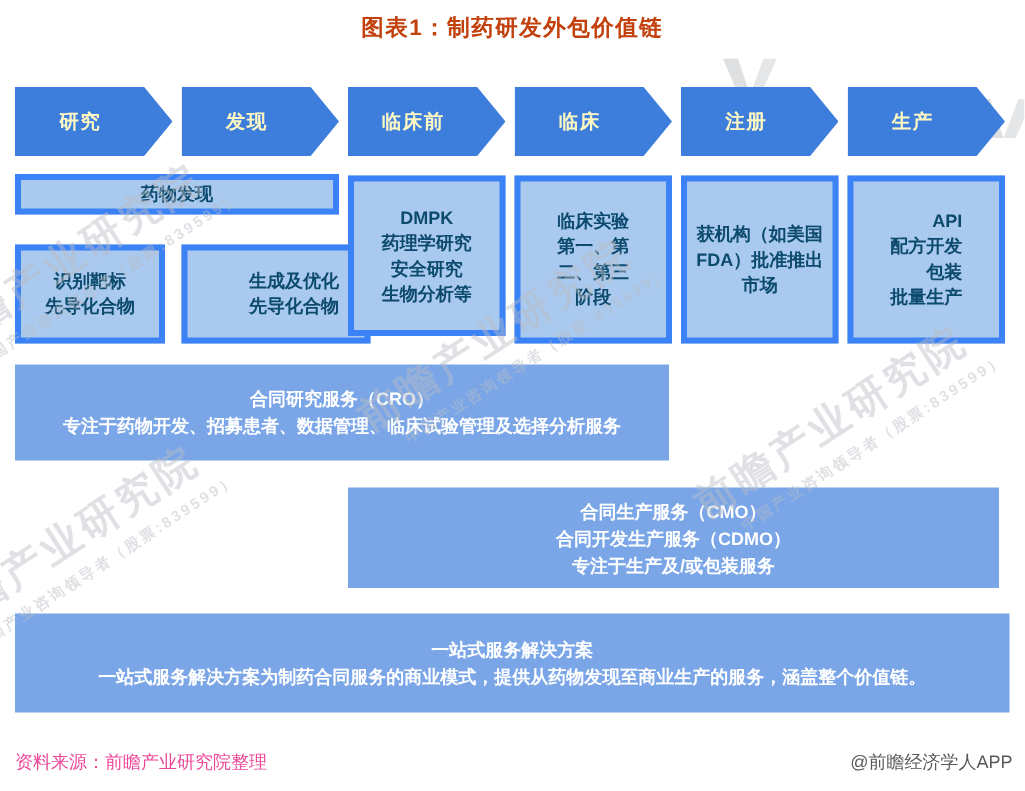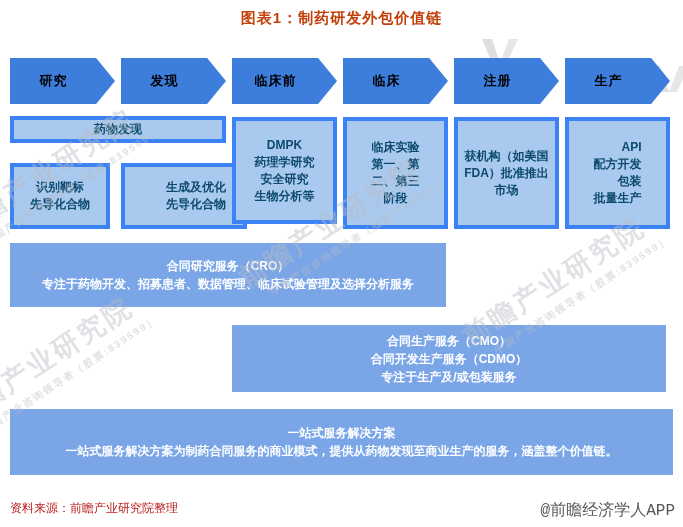--- a/index.html
+++ b/index.html
@@ -8,21 +8,21 @@
     font-family:"Liberation Sans","DejaVu Sans",sans-serif;
   }
   .title{
     position:absolute;top:9px;left:0;width:100%;text-align:center;
     font-size:15px;font-weight:bold;color:#c2410c;letter-spacing:1px;
   }
   
   .stage-arrow{
     position:absolute;top:58px;height:46px;width:105px;background:#3D7DDC;
     clip-path:polygon(0% 0%,82% 0%,100% 50%,82% 100%,0% 100%);
-    color:#000000;font-weight:bold;font-size:13px;
+    color:#fef9c3;font-weight:bold;font-size:13px;
     display:flex;align-items:center;justify-content:center;
     padding-right:18px;box-sizing:border-box;letter-spacing:1px;z-index:2;
   }
   .s0{left:10px}.s1{left:121px}.s2{left:232px}.s3{left:343px}.s4{left:454px}.s5{left:565px}
   
   .lightbox{
     position:absolute;background:#A9C9EE;border:4px solid #3b82f6;color:#0c4a6e;
     font-weight:bold;font-size:12px;line-height:17px;text-align:center;
     display:flex;align-items:center;justify-content:center;
     box-sizing:border-box;z-index:1;
@@ -38,22 +38,22 @@
   
   .band{
     position:absolute;background:#7AA6E8;color:#fff;font-weight:bold;font-size:12px;
     line-height:18px;text-align:center;display:flex;flex-direction:column;
     justify-content:center;box-sizing:border-box;z-index:1;
   }
   #band-cro{left:10px;top:243px;width:436px;height:64px;padding:0 8px;}
   #band-cmo{left:232px;top:325px;width:434px;height:67px;padding:15px 10px;}
   #band-onestop{left:10px;top:409px;width:663px;height:66px;padding:0 14px;}
   
-  .footer-left{position:absolute;left:10px;top:500px;font-size:12px;color:#b91c1c;}
-  .footer-right{position:absolute;right:8px;top:500px;font-size:16px;color:#595959;font-family:Liberation Mono, monospace;}
+  .footer-left{position:absolute;left:10px;top:500px;font-size:12px;color:#ec4899;}
+  .footer-right{position:absolute;right:8px;top:500px;font-size:12px;color:#595959;}
   
   .wm{
     position:absolute;transform:rotate(-33deg);color:#b9bdc4;opacity:.45;
     font-weight:bold;pointer-events:none;z-index:3;white-space:nowrap;text-align:left;
   }
   .wm-big{font-size:27px;letter-spacing:3px;}
   .wm-small{font-size:10px;letter-spacing:2px;margin-top:2px;margin-left:18px;}
   #wm-a{left:-58px;top:150px;}
   #wm-b{left:228px;top:200px;}
   #wm-c{left:452px;top:258px;}

